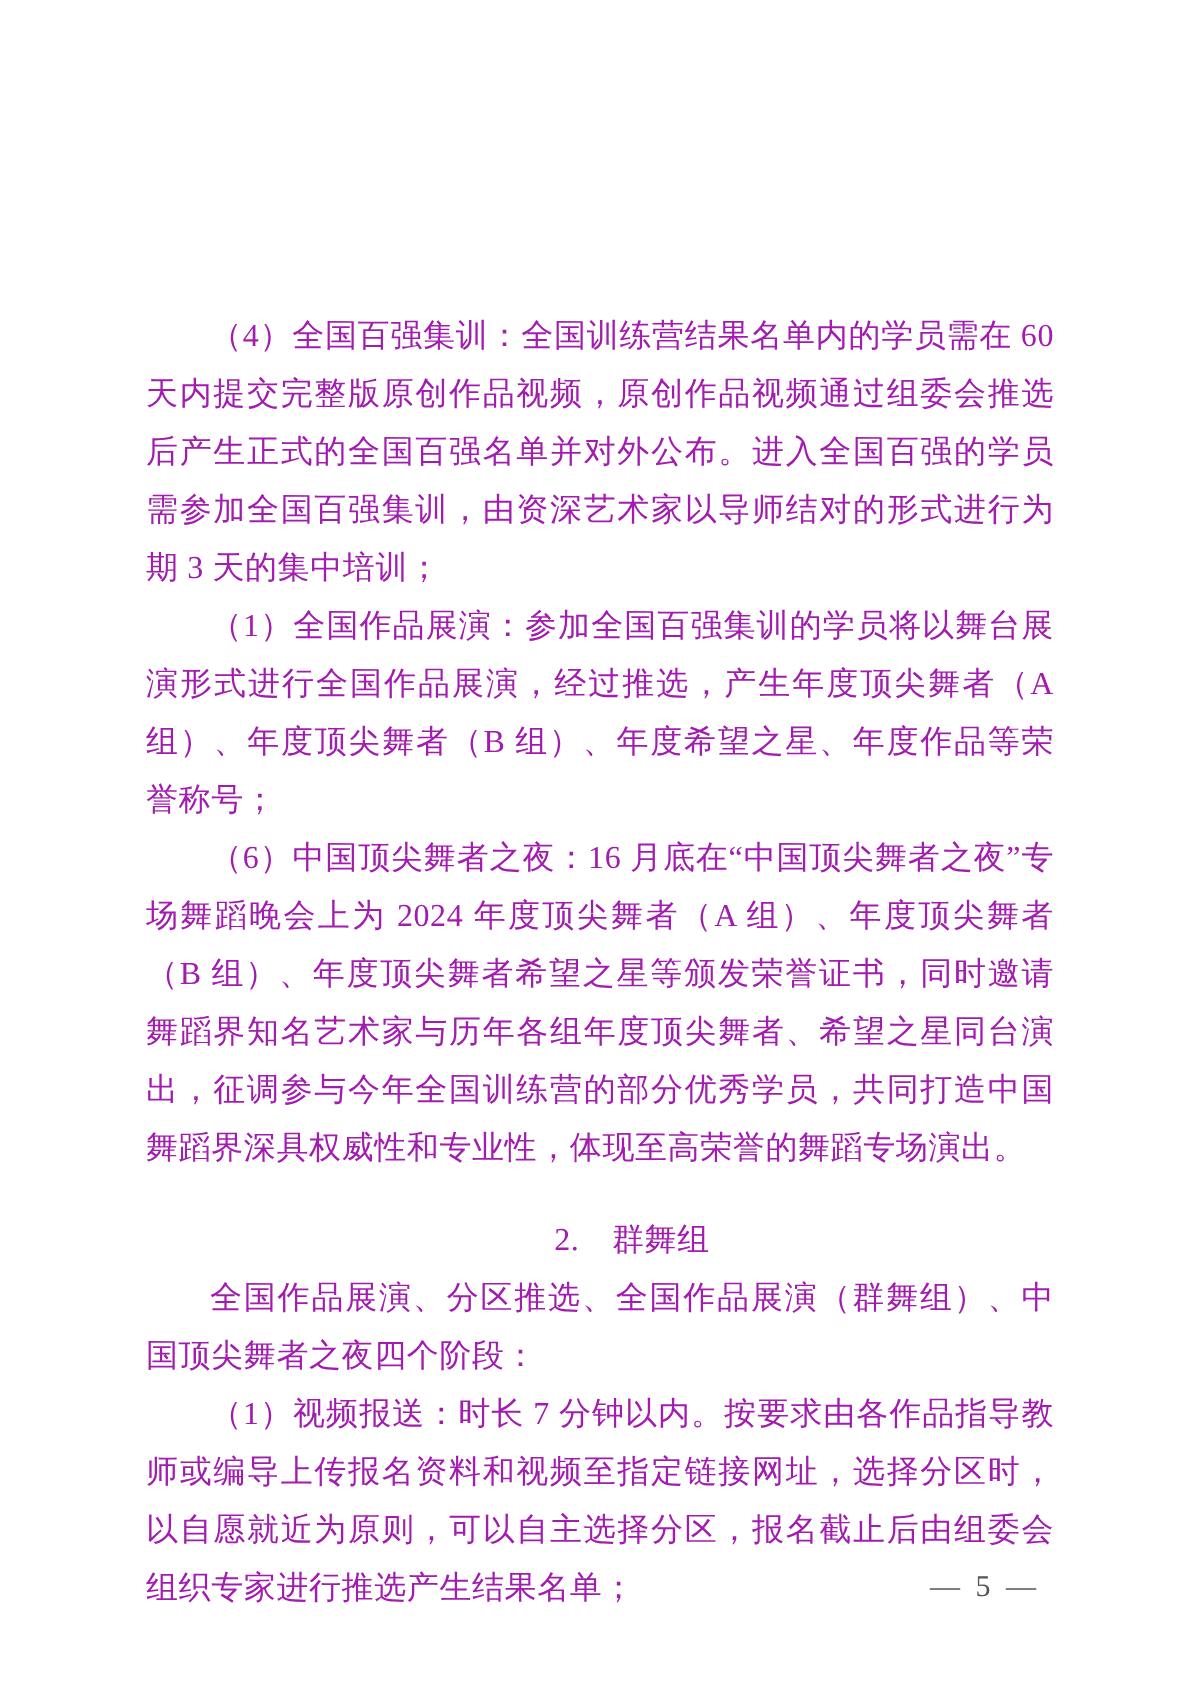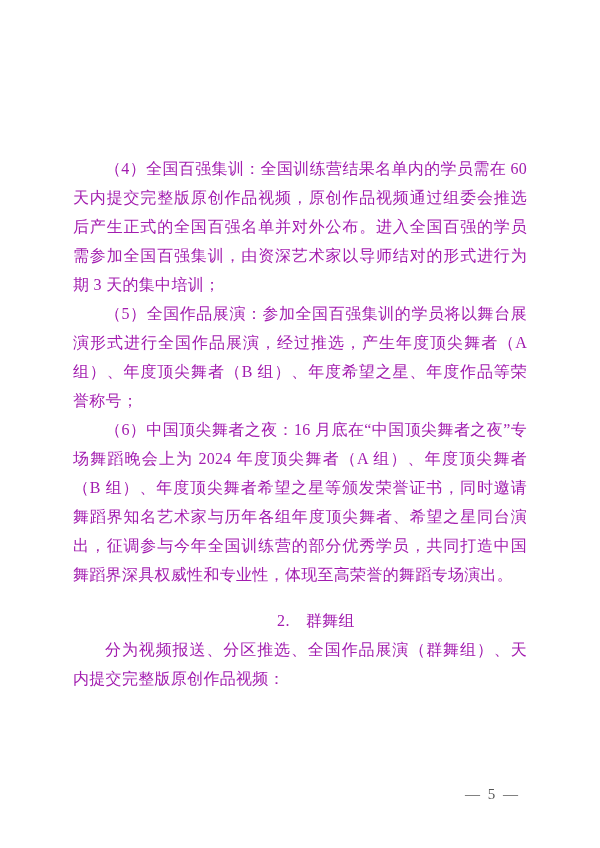--- a/index.html
+++ b/index.html
@@ -44,19 +44,20 @@
     color: #555555;
     letter-spacing: 2px;
   }
 </style>
 </head>
 <body>
 
 <div class="page">
   <div class="content">
     <p>（4）全国百强集训：全国训练营结果名单内的学员需在 60 天内提交完整版原创作品视频，原创作品视频通过组委会推选后产生正式的全国百强名单并对外公布。进入全国百强的学员需参加全国百强集训，由资深艺术家以导师结对的形式进行为期 3 天的集中培训；</p>
-    <p>（5）全国作品展演：参加全国百强集训的学员将以舞台展演形式进行全国作品展演，经过推选，产生年度顶尖舞者（A 组）、年度顶尖舞者（B 组）、年度希望之星、年度作品等荣誉称号；</p>
+    <p>（1）全国作品展演：参加全国百强集训的学员将以舞台展演形式进行全国作品展演，经过推选，产生年度顶尖舞者（A 组）、年度顶尖舞者（B 组）、年度希望之星、年度作品等荣誉称号；</p>
     <p>（6）中国顶尖舞者之夜：16 月底在“中国顶尖舞者之夜”专场舞蹈晚会上为 2024 年度顶尖舞者（A 组）、年度顶尖舞者（B 组）、年度顶尖舞者希望之星等颁发荣誉证书，同时邀请舞蹈界知名艺术家与历年各组年度顶尖舞者、希望之星同台演出，征调参与今年全国训练营的部分优秀学员，共同打造中国舞蹈界深具权威性和专业性，体现至高荣誉的舞蹈专场演出。</p>
     <p class="section-heading">2.　群舞组</p>
-    <p>分为视频报送、分区推选、全国作品展演（群舞组）、天内提交完整版原创作品视频：</p>
+    <p>全国作品展演、分区推选、全国作品展演（群舞组）、中国顶尖舞者之夜四个阶段：</p>
+    <p>（1）视频报送：时长 7 分钟以内。按要求由各作品指导教师或编导上传报名资料和视频至指定链接网址，选择分区时，以自愿就近为原则，可以自主选择分区，报名截止后由组委会组织专家进行推选产生结果名单；</p>
   </div>
   <div class="page-number">— 5 —</div>
 </div>
 
 </body></html>

